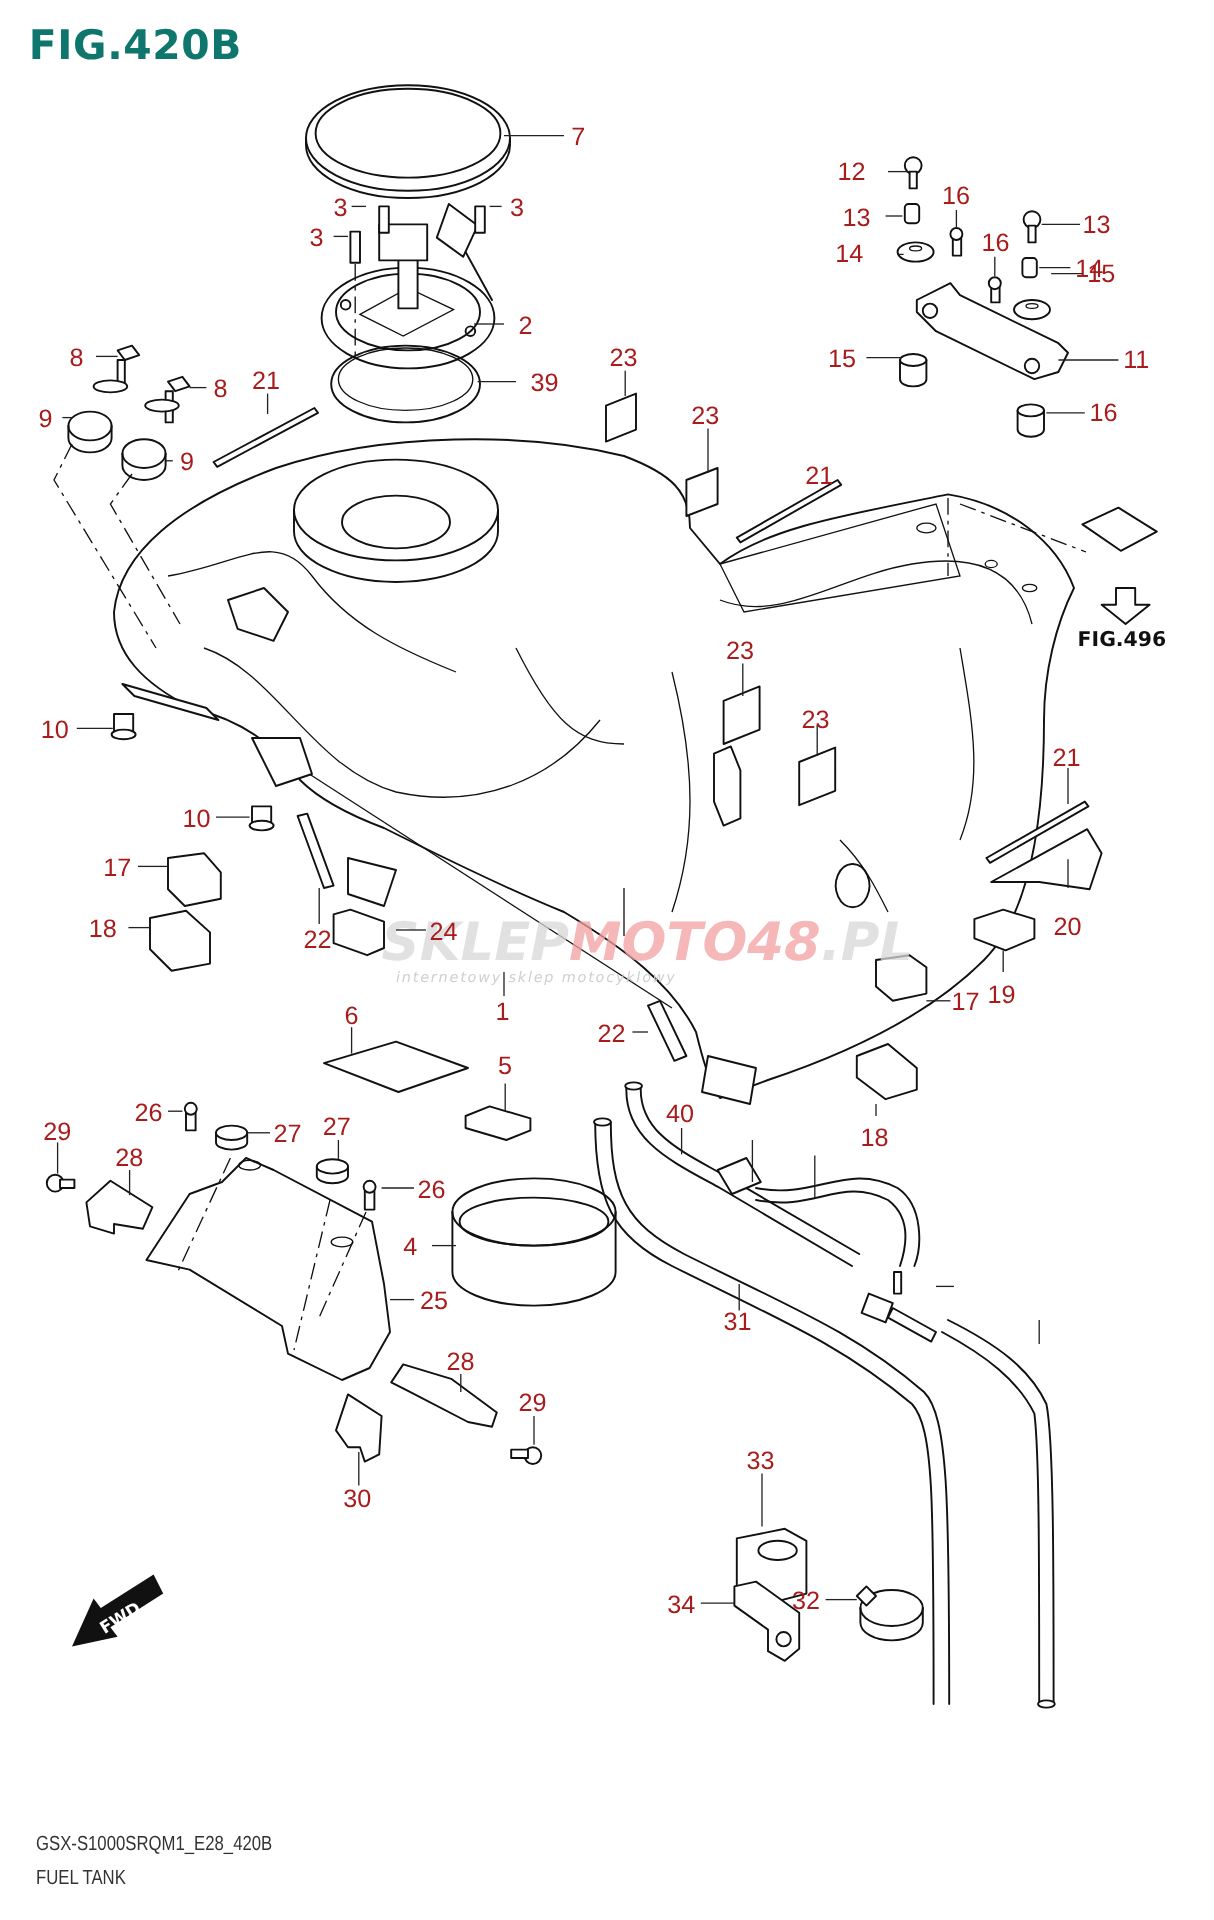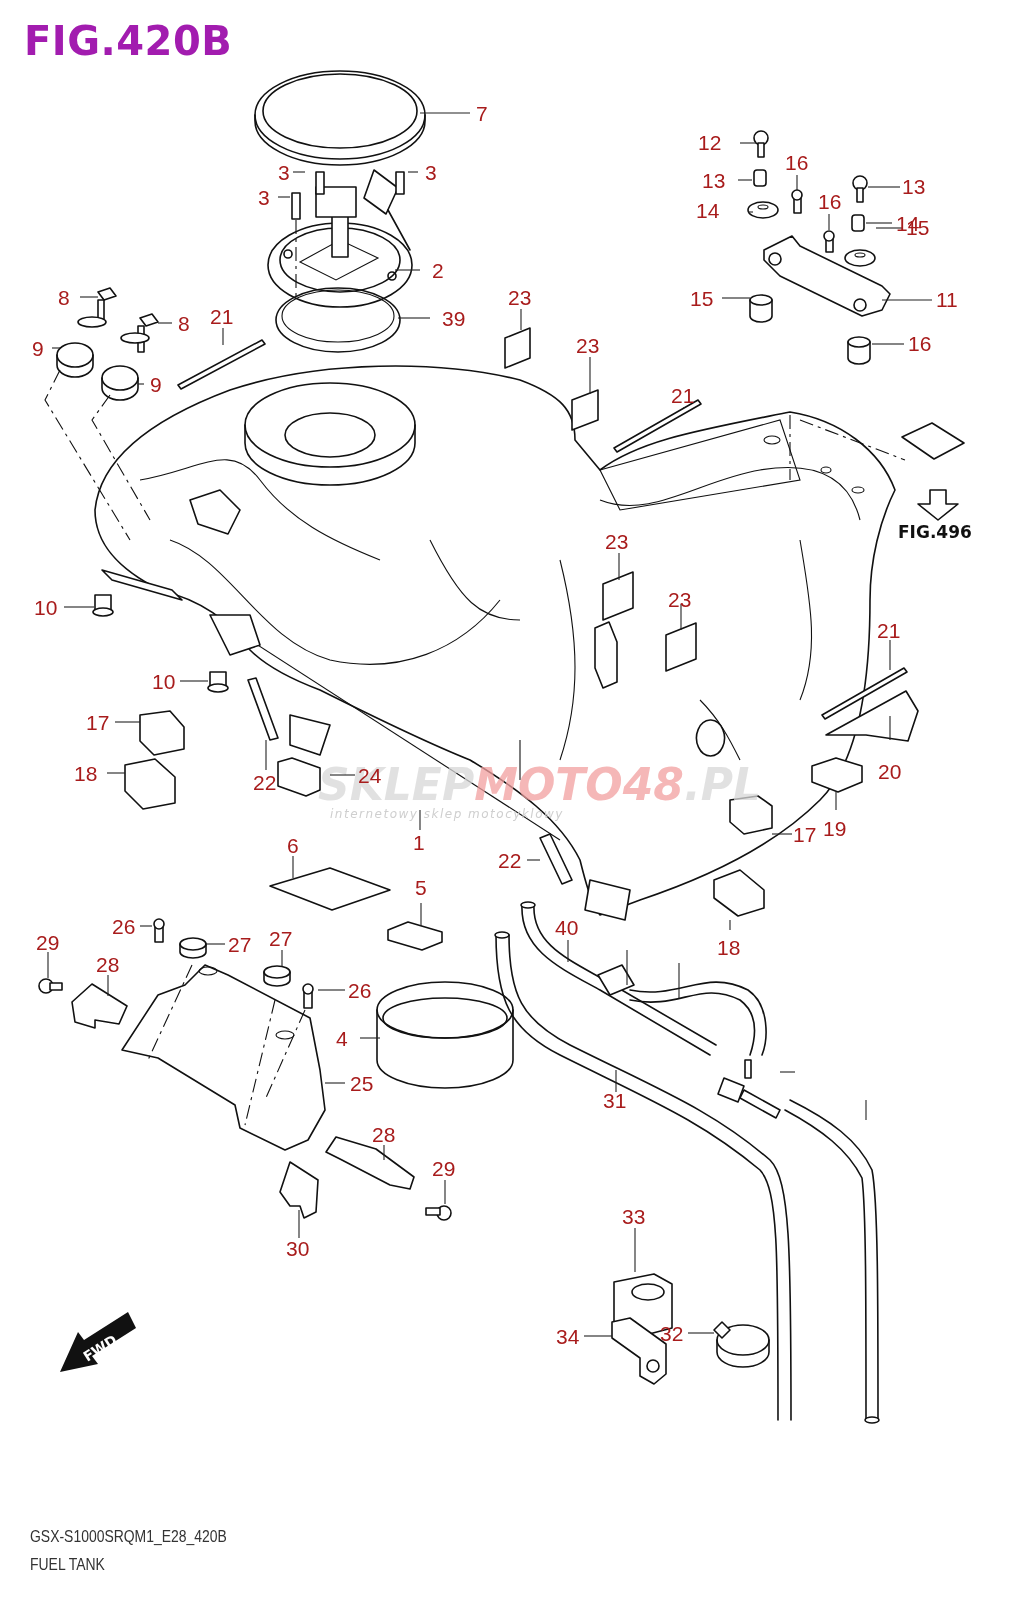--- a/index.html
+++ b/index.html
@@ -1,17 +1,17 @@
 <!DOCTYPE html>
 <html><head>
 <meta charset="utf-8">
 <style>
   html, body { margin:0; padding:0; background:#ffffff; }
   body { width:1012px; height:1600px; position:relative; overflow:hidden; font-family:"DejaVu Sans", sans-serif; }
-  #fig-title { position:absolute; left:24px; top:18px; font-family:"DejaVu Sans", sans-serif; font-weight:bold; font-size:40px; color:#a21caf; letter-spacing:0.5px; }
+  #fig-title { position:absolute; left:24px; top:18px; font-family:"DejaVu Sans", sans-serif; font-weight:bold; font-size:34px; color:#0f766e; letter-spacing:0.5px; }
   #footer-code { position:absolute; left:30px; top:1527px; font-family:"Liberation Sans Narrow","Liberation Sans", sans-serif; font-size:17px; color:#333; transform:scaleX(0.82); transform-origin:left; }
   #footer-name { position:absolute; left:30px; top:1555px; font-family:"Liberation Sans", sans-serif; font-size:17px; color:#333; transform:scaleX(0.82); transform-origin:left; }
   svg#diagram { position:absolute; left:0; top:0; }
   .ln { fill:none; stroke:#111; stroke-width:1.6; stroke-linejoin:round; stroke-linecap:round; }
   .thin { fill:none; stroke:#111; stroke-width:1.1; }
   .lead { fill:none; stroke:#222; stroke-width:1.1; }
   .dash { fill:none; stroke:#111; stroke-width:1.1; stroke-dasharray:14 5 3 5; }
   .part { fill:#fff; stroke:#111; stroke-width:1.6; stroke-linejoin:round; }
   .lbl { font-family:"Liberation Sans", sans-serif; font-size:21px; fill:#a81c1c; }
   .ref { font-family:"DejaVu Sans", sans-serif; font-weight:bold; font-size:17px; fill:#111; }

